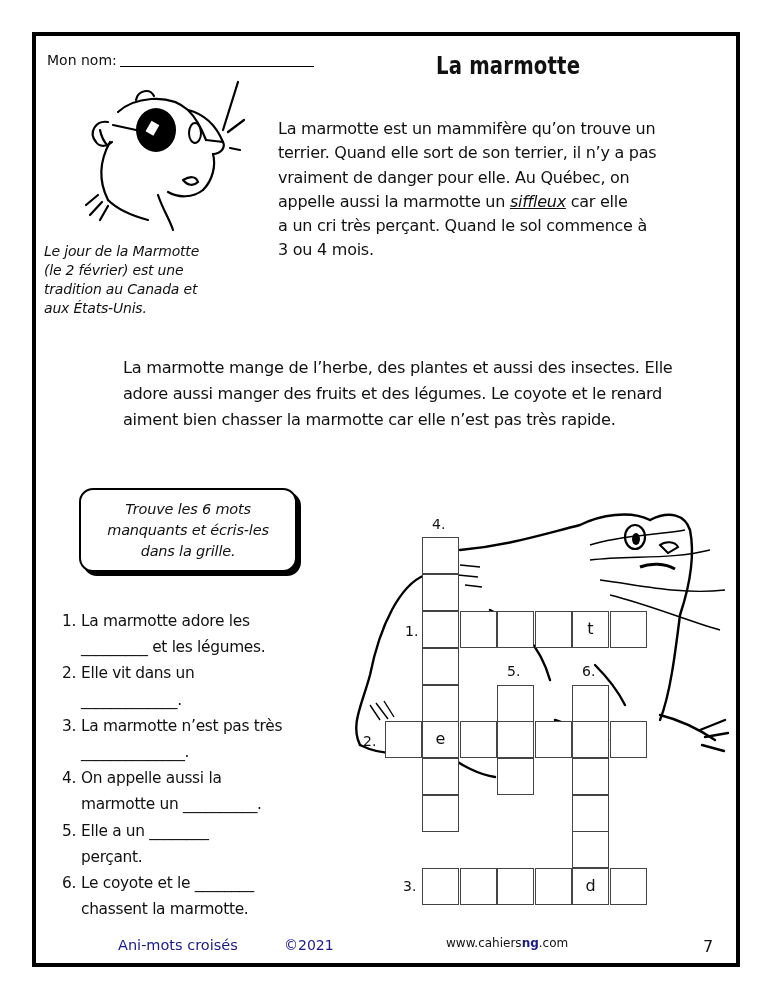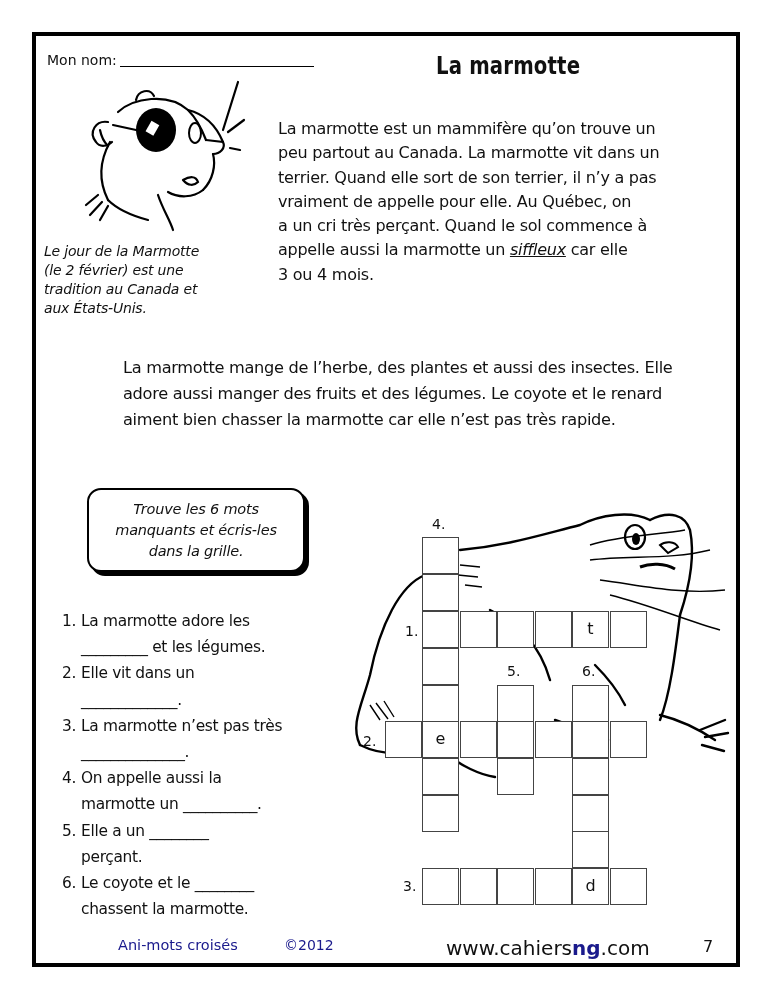--- a/index.html
+++ b/index.html
@@ -17,29 +17,29 @@
   .intro .line { display: block; white-space: nowrap; }
   .intro u { font-style: italic; }
   .caption { left: 44px; top: 242px; width: 230px; text-align: left; font-size: 14px;
              line-height: 19px; font-style: italic; letter-spacing: -0.2px; }
   .caption .line { display: block; white-space: nowrap; }
   .para2 { left: 75px; top: 355px; width: 650px; font-size: 16.2px; line-height: 26px; letter-spacing: -0.3px; margin-left: 48px; }
   .para2 .line { display: block; white-space: nowrap; }
   .instr { left: 79px; top: 488px; width: 218px; height: 84px; border: 2px solid #000;
            border-radius: 14px; box-shadow: 4px 4px 0 #000; background: #fff;
            text-align: center; font-size: 14.5px; font-style: italic; line-height: 21px;
-           padding-top: 9px; box-sizing: border-box; letter-spacing: -0.2px; margin-left: 8px; }
+           padding-top: 9px; box-sizing: border-box; letter-spacing: -0.2px; }
   .instr .line { display: block; white-space: nowrap; }
   .clues { left: 62px; top: 608px; width: 270px; font-size: 15.4px; line-height: 26.2px; letter-spacing: -0.3px; }
   .clue .row { display: block; white-space: nowrap; }
   .clue .num { display: inline-block; width: 19px; }
   .clue .cont { padding-left: 19px; }
   .footer-left { left: 118px; top: 937px; font-size: 14.5px; color: #1a1a8c; }
   .footer-copy { left: 284px; top: 937px; font-size: 14px; color: #1a1a8c; }
-  .footer-url { left: 446px; top: 936px; font-size: 20px; color: #111; }
+  .footer-url { left: 446px; top: 936px; font-size: 12px; color: #111; }
   .footer-url .ng { color: #1a1a8c; font-weight: bold; }
   .page-num { left: 703px; top: 937px; font-size: 16px; }
   .cell { position: absolute; width: 37px; height: 37px; border: 1.3px solid #444; background: #fff;
           box-sizing: border-box; font-size: 16px; text-align: center; line-height: 34px; }
   .clue-num { position: absolute; font-size: 14px; }
   svg.art { position: absolute; }
 </style>
 </head>
 <body>
 
@@ -69,25 +69,24 @@
     <path d="M166 50 L150 62"></path>
     <path d="M162 80 L152 78"></path>
   </g>
   <ellipse cx="78" cy="60" rx="20" ry="22" fill="#000"></ellipse>
   <rect x="70" y="52" width="9" height="12" fill="#fff" transform="rotate(30 74 58)"></rect>
   <ellipse cx="117" cy="63" rx="6" ry="10" fill="none" stroke="#000" stroke-width="2"></ellipse>
 </svg>
 
 <div class="abs intro">
   <span class="line">La marmotte est un mammifère qu’on trouve un</span>
-  <span class="line">peu partout au Canada. La marmotte vit dans un</span>
   <span class="line">terrier. Quand elle sort de son terrier, il n’y a pas</span>
-  <span class="line">vraiment de appelle pour elle. Au Québec, on</span>
+  <span class="line">vraiment de danger pour elle. Au Québec, on</span>
+  <span class="line"><span>appelle aussi la marmotte un </span><u>siffleux</u><span> car elle</span></span>
   <span class="line">a un cri très perçant. Quand le sol commence à</span>
-  <span class="line"><span>appelle aussi la marmotte un </span><u>siffleux</u><span> car elle</span></span>
   <span class="line">3 ou 4 mois.</span>
 </div>
 
 <div class="abs caption">
   <span class="line">Le jour de la Marmotte</span>
   <span class="line">(le 2 février) est une</span>
   <span class="line">tradition au Canada et</span>
   <span class="line">aux États-Unis.</span>
 </div>
 
@@ -192,15 +191,15 @@
     <div class="cell" style="left: 572px; top: 831px;"></div>
   </div>
 <span class="clue-num" style="left:432px;top:516px">4.</span>
 <span class="clue-num" style="left:405px;top:623px">1.</span>
 <span class="clue-num" style="left:507px;top:663px">5.</span>
 <span class="clue-num" style="left:582px;top:663px">6.</span>
 <span class="clue-num" style="left:363px;top:733px">2.</span>
 <span class="clue-num" style="left:403px;top:878px">3.</span>
 
 <div class="abs footer-left">Ani-mots croisés</div>
-<div class="abs footer-copy">©2012</div>
+<div class="abs footer-copy">©2021</div>
 <div class="abs footer-url"><span>www.cahiers</span><span class="ng">ng</span><span>.com</span></div>
 <div class="abs page-num">7</div>
 
 </body></html>

